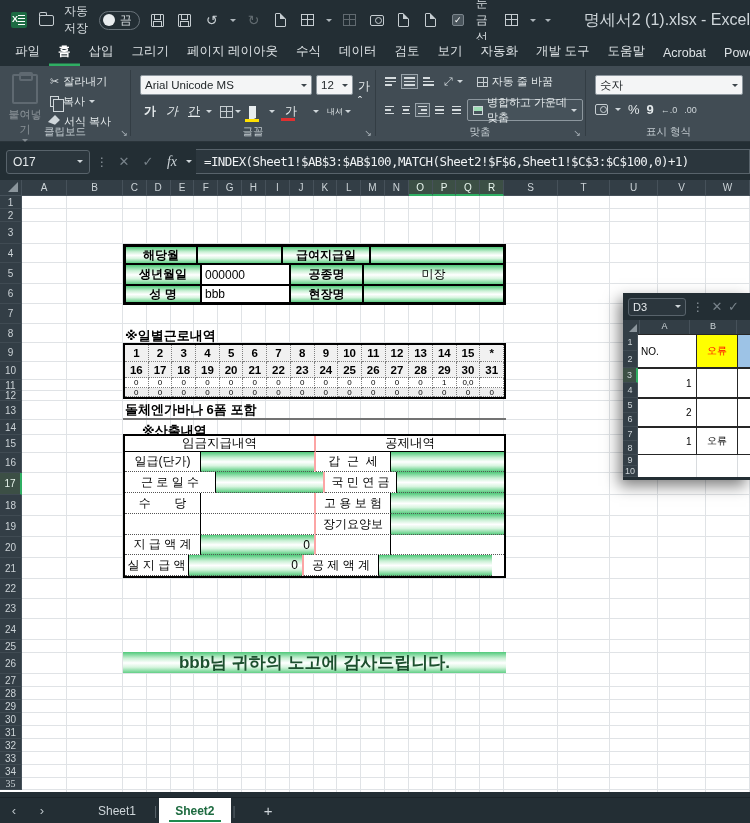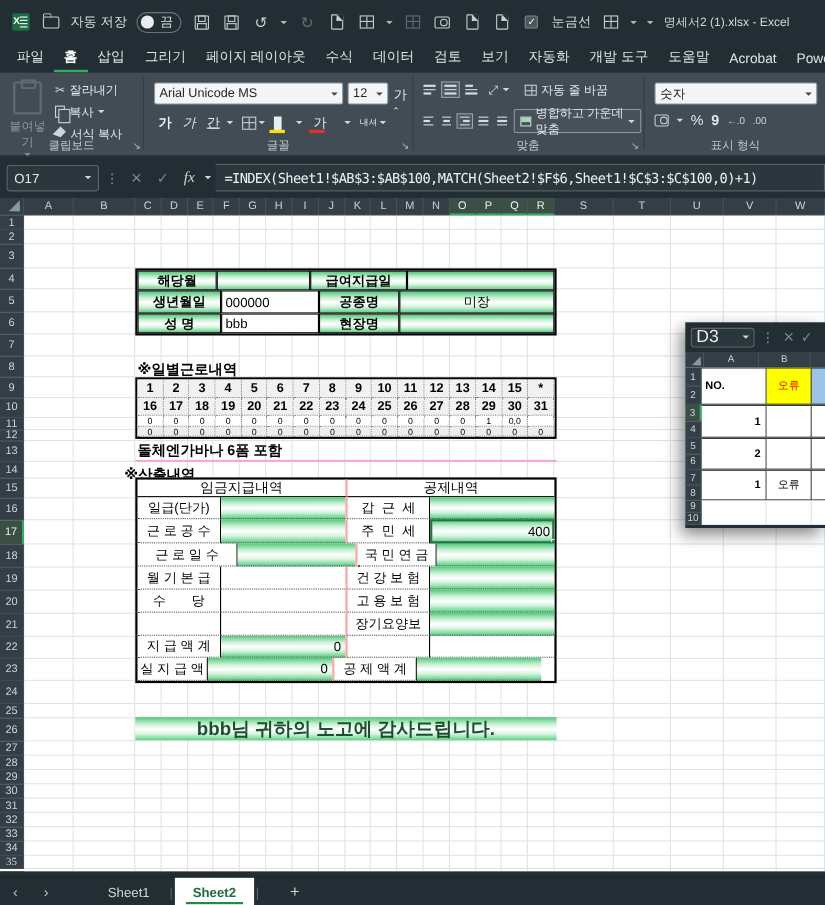--- a/index.html
+++ b/index.html
@@ -21,21 +21,21 @@
   .floppy { width:13px; height:13px; border:1.5px solid #c6cdd1; border-radius:1px; position:relative; }
   .floppy:before { content:""; position:absolute; left:2px; top:-1px; width:5px; height:4px; border:1px solid #c6cdd1; }
   .floppy:after { content:""; position:absolute; left:1px; bottom:0; width:7px; height:4px; border:1px solid #c6cdd1; border-bottom:none; }
   .docic { width:11px; height:14px; border:1.5px solid #c6cdd1; border-radius:1px; position:relative; }
   .docic:before { content:""; position:absolute; right:-1px; top:-1px; border:3px solid #232e34; border-left-color:#c6cdd1; border-bottom-color:#c6cdd1; }
   .gridic { width:13px; height:12px; border:1.5px solid #c6cdd1; background:linear-gradient(#c6cdd1,#c6cdd1) 5px 0/1px 100% no-repeat, linear-gradient(#c6cdd1,#c6cdd1) 0 4px/100% 1px no-repeat; }
   .camic { width:14px; height:11px; border:1.5px solid #c6cdd1; border-radius:2px; position:relative; }
   .camic:before { content:""; position:absolute; left:4px; top:1px; width:5px; height:5px; border:1px solid #c6cdd1; border-radius:50%; }
   .cbx { width:12px; height:12px; background:#4a555c; border:1px solid #7b858c; border-radius:2px; color:#fff; font-size:9px; line-height:10px; text-align:center; }
   .chev { width:0; height:0; border:3.5px solid transparent; border-top-color:#aeb6bb; margin-top:3px; }
-  #fname { margin-left:0; color:#cfd6da; font-size:11px; white-space:nowrap; }
+  #fname { margin-left:24px; color:#cfd6da; font-size:16px; white-space:nowrap; }
 
   
   #ribbontabs { position:absolute; left:0; top:40px; width:750px; height:26px; background:#232e34; display:flex; align-items:flex-end; padding-left:6px; color:#dde2e5; font-size:12.5px; white-space:nowrap; overflow:hidden; }
   .rtab { padding:4px 9px 6px; cursor:default;margin-top:36px; }
   .rtab.active { color:#fff; font-weight:bold; box-shadow:inset 0 -2.5px 0 #2fae63; }
 
   
   #ribbon { position:absolute; left:0; top:66px; width:750px; height:76px; background:#414c54; color:#e3e8ea; font-size:11px; border-bottom:1px solid #2a343a; }
   .rgroup { position:absolute; top:0; height:75px; }
   .gsep { position:absolute; top:4px; width:1px; height:66px; background:#333d44; }
@@ -105,33 +105,33 @@
   .mid { border-right:2px solid #fca5a5; }
   .hdrrow .ccell { border-bottom:1.5px solid #000; font-size:12.5px; justify-content:center; }
   #selcell { outline:2px solid #1e7a45; outline-offset:-2px; position:relative; z-index:3; }
   #fillhandle { position:absolute; right:-3px; bottom:-3px; width:6px; height:6px; background:#1e7a45; border:1px solid #fff; z-index:4; }
 
   #banner { position:absolute; z-index:2; display:flex; align-items:center; justify-content:center; font-size:17px; font-weight:bold; color:#1c4f2e; }
 
   
   #miniwin { position:absolute; left:623px; top:293px; width:127px; height:187px; background:#232e34; z-index:6; box-shadow:-4px 6px 14px rgba(0,0,0,.5); }
   #mw-top { height:27px; display:flex; align-items:center; gap:4px; padding-left:5px; color:#e6eaec; }
-  #mw-name { width:58px; height:18px; border:1px solid #58636b; border-radius:3px; background:#2b363d; font-size:16px; display:flex; align-items:center; padding:0 4px; }
+  #mw-name { width:58px; height:18px; border:1px solid #58636b; border-radius:3px; background:#2b363d; font-size:11px; display:flex; align-items:center; padding:0 4px; }
   #mw-name .sml-chev { margin-left:auto; }
   #mw-grid { position:absolute; left:0; top:27px; width:127px; background:#fff; }
   #mw-colhdr { display:flex; height:14px; background:#333e46; }
   .mwch { border-right:1px solid #46515a; color:#ccd3d7; font-size:9px; text-align:center; line-height:13px; }
   #mw-corner { width:17px; position:relative; }
   #mw-corner:before { content:""; position:absolute; right:2px; bottom:2px; border:4px solid transparent; border-right-color:#8b959c; border-bottom-color:#8b959c; }
   .mw-band { display:flex; }
   .mw-rhs { width:17px; display:flex; flex-direction:column; }
   .mwrh { background:#333e46; border-right:1px solid #46515a; border-bottom:1px solid #404b53; color:#ccd3d7; font-size:9px; display:flex; align-items:center; justify-content:center; flex:1; }
   .mwrh.sel { border-right:2px solid #2fae63; background:#3c4f45; }
   .mwcell { border-right:1px solid #262626; border-bottom:1px solid #262626; border-top:1px solid #262626; font-size:10px; display:flex; align-items:center; background:#fff; color:#000; }
-  .mwA { width:65px; justify-content:flex-end; padding-right:4px;font-weight:bold; }
+  .mwA { width:65px; justify-content:flex-end; padding-right:4px; }
   .mwB { width:47px; justify-content:center; }
   .mwC { width:13px; border-right:none; }
   .err-hdr { background:#ffff00; color:#ff0000; }
   .mw-blue { background:#9dc3e6; }
 
   
   #sheetbar { position:absolute; left:0; top:797px; width:750px; height:26px; background:#232e34; display:flex; align-items:center; color:#cfd6da; font-size:12px; border-top:1px solid #1b2429; }
   .nav { width:28px; text-align:center; font-size:13px; color:#b9c1c6; }
   .stab { padding:0 16px; height:26px; display:flex; align-items:center; }
   .stab.active { background:#fff; color:#1e6b40; font-weight:bold; position:relative; }
@@ -518,53 +518,41 @@
             <div class="cal calval2" style="width: 23.6875px;">0</div>
             <div class="cal calval2" style="width: 23.6875px;">0</div>
             <div class="cal calval2" style="width: 23.6875px;">0</div>
             <div class="cal calval2" style="width: 23.6875px;">0</div>
             <div class="cal calval2" style="width: 23.6875px;">0</div>
             <div class="cal calval2" style="width: 23.6875px;">0</div>
             <div class="cal calval2" style="width: 23.6875px;">0</div>
           </div>
         </div>
 
-      <div class="ovl" style="left:101px;top:205px;width:383px;height:19px;border-bottom:2px solid #f9a8d4;display:flex;align-items:center;">
+      <div class="ovl" style="left:101px;top:205px;width:383px;height:19px;border-bottom:2px solid #737373;display:flex;align-items:center;">
         <span style="font-weight:bold;font-size:13px;padding-left:2px;">돌체엔가바나 6폼 포함</span>
       </div>
 
-      <div class="sectitle" style="left:91px;top:226px;">※산출내역</div>
+      <div class="sectitle" style="left:120px;top:226px;">※산출내역</div>
 
       <div class="ovl" id="calc-tbl" style="left:101px;top:238px;width:383px;">
           <div class="crow hdrrow" style="height: 16px;">
             <div class="ccell mid" style="width: 191px;">임금지급내역</div>
             <div class="ccell" style="width: 188px; border-right: none;">공제내역</div>
           </div>
           <div class="crow" style="height: 20px;">
             <div class="ccell clabel" style="width: 76px;">일급(단가)</div>
             <div class="ccell cval mid greenc" style="width: 115px;"></div>
             <div class="ccell clabel" style="width: 75px;">갑  근  세</div>
             <div class="ccell cval greenc" style="width: 113px; border-right: none;"></div>
           </div>
-          <div class="crow" style="height: 22px;">
-            <div class="ccell clabel" style="width: 76px;">근 로 공 수</div>
-            <div class="ccell cval mid greenc" style="width: 115px;"></div>
-            <div class="ccell clabel" style="width: 75px;">주  민  세</div>
-            <div class="ccell cval greenc" id="selcell" style="width: 113px; border-right: none;">400<div id="fillhandle"></div></div>
-          </div>
           <div class="crow" style="height: 21px;">
             <div class="ccell clabel" style="width: 96px;">근 로 일 수</div>
             <div class="ccell cval mid greenc" style="width: 115px;"></div>
             <div class="ccell clabel" style="width: 75px;">국 민 연 금</div>
-            <div class="ccell cval greenc" style="width: 113px; border-right: none;"></div>
-          </div>
-          <div class="crow" style="height: 21px;">
-            <div class="ccell clabel" style="width: 76px;">월 기 본 급</div>
-            <div class="ccell cval mid" style="width: 115px;"></div>
-            <div class="ccell clabel" style="width: 75px;">건 강 보 험</div>
             <div class="ccell cval greenc" style="width: 113px; border-right: none;"></div>
           </div>
           <div class="crow" style="height: 21px;">
             <div class="ccell clabel" style="width: 76px;">수       당</div>
             <div class="ccell cval mid" style="width: 115px;"></div>
             <div class="ccell clabel" style="width: 75px;">고 용 보 험</div>
             <div class="ccell cval greenc" style="width: 113px; border-right: none;"></div>
           </div>
           <div class="crow" style="height: 21px;">
             <div class="ccell clabel" style="width: 76px;"></div>

